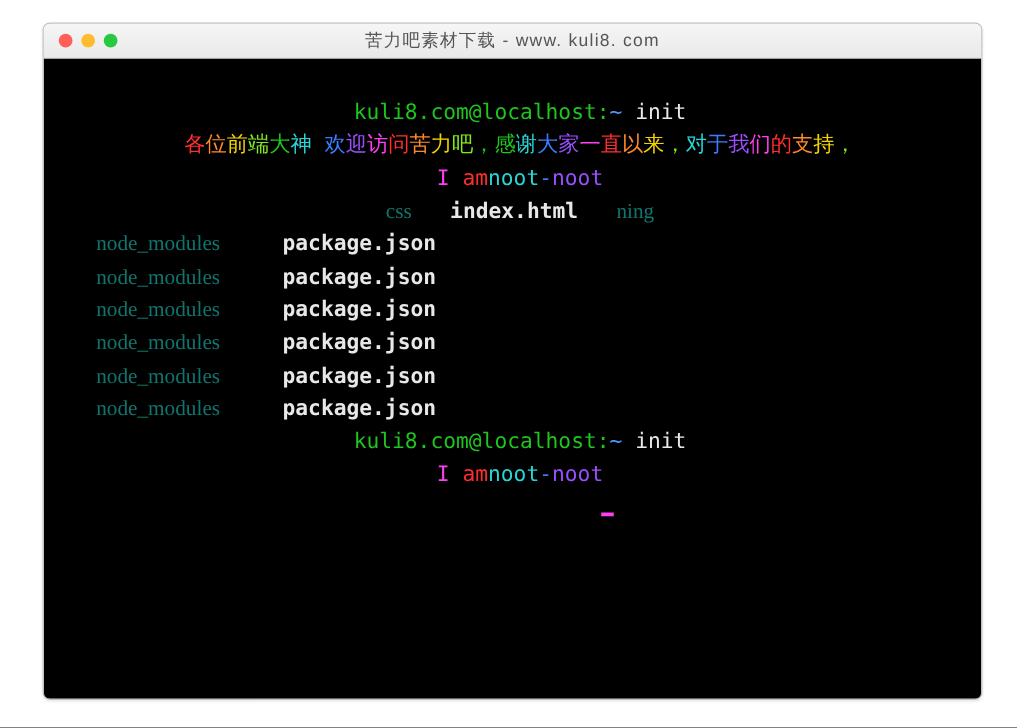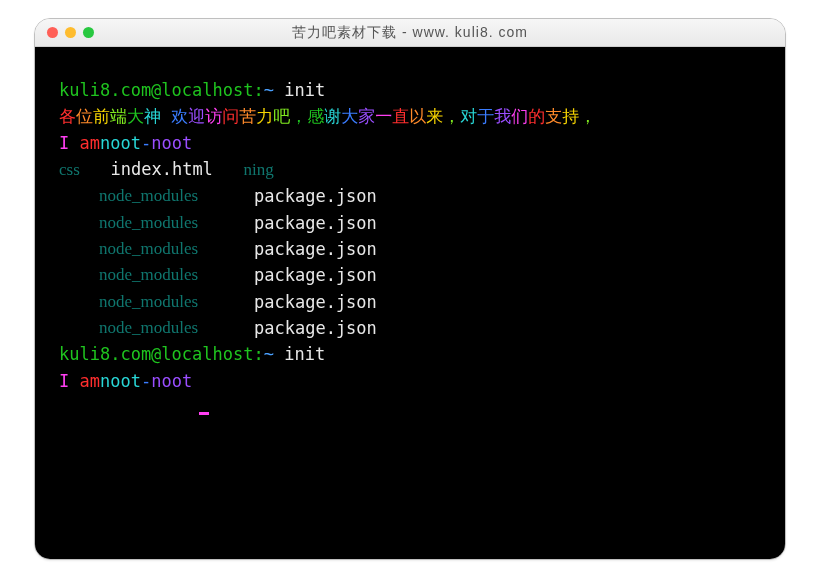--- a/index.html
+++ b/index.html
@@ -11,21 +11,21 @@
       overflow: hidden;
       position: relative;
     }
     .window {
       position: absolute;
       top: 18px;
       left: 34px;
       right: 34px;
       bottom: 22px;
       border: 1px solid #bfbfbf;
-      border-radius: 16px;
+      border-radius: 6px;
       overflow: hidden;
       box-shadow: 0 1px 2px rgba(0,0,0,0.08);
       display: flex;
       flex-direction: column;
     }
     .titlebar {
       height: 28px;
       background: linear-gradient(#f6f6f6,#e9e9e9);
       border-bottom: 1px solid #cfcfcf;
       display: flex;
@@ -53,37 +53,38 @@
     .terminal {
       flex: 1;
       background: #000;
       padding: 30px 12px 10px 24px;
       font-family: Menlo, Consolas, "DejaVu Sans Mono", monospace;
       font-size: 17px;
       line-height: 1.55;
       color: #e8e8e8;
       overflow: hidden;
       position: relative;
+      text-align: center;
     }
     .line { white-space: pre-wrap; }
     .prompt-user { color: #1fc41f; }
     .prompt-path { color: #4aa0ff; }
     .cmd { color: #e8e8e8; }
     .ls-blue { color: #0f766e; font-family: Liberation Serif, serif; }
-    .ls-white { color: #e8e8e8; }
+    .ls-white { color: #e8e8e8; font-weight: bold; }
     .green { color:#1fc41f; }
     .red { color:#ff2e2e; }
     .orange { color:#ff8a2a; }
     .yellow { color:#f5d300; }
     .lime { color:#7fe81f; }
     .cyan { color:#28d6d6; }
     .blue { color:#3a7cff; }
     .purple { color:#9a4eff; }
     .magenta { color:#ff3ff2; }
-    .ls-rows .row { display:flex; gap:20px;margin-left:40px; }
+    .ls-rows .row { display:flex; gap:32px; }
     .ls-rows .row :first-child { min-width:135px; }
     .cursor {
       display:inline-block;
       width:10px; height:3px;
       background:#ff3ff2;
       vertical-align: -2px;
       margin-left: 140px;
       animation: blink 1s steps(1) infinite;
     }
     @keyframes blink { 50%{opacity:0;} }

